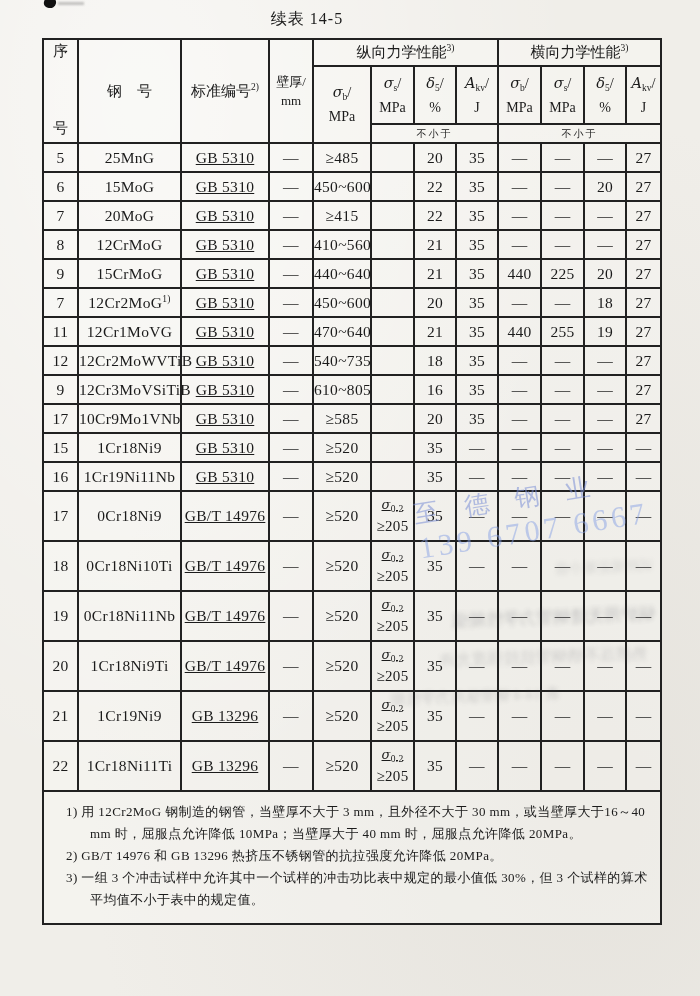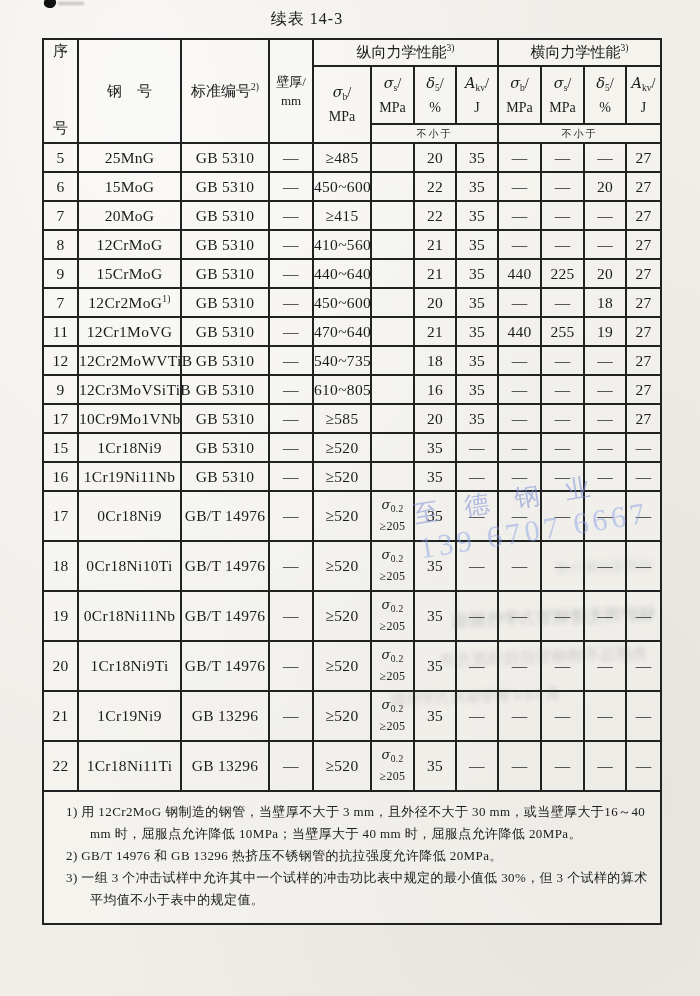--- a/index.html
+++ b/index.html
@@ -34,24 +34,24 @@
   .unit{font-size:14px;line-height:17px;margin-top:2px;}
   .sym{font-style:italic;font-family:"DejaVu Serif",serif;}
   sub{font-size:9.5px;vertical-align:-3px;}
   sup{font-size:9.5px;vertical-align:6px;}
 
   tbody#table-body tr{height:29px;}
   tbody#table-body tr.tall{height:50px;}
   tbody#table-body td{font-size:15.5px;letter-spacing:.3px;}
   td.cell-row-number{font-size:14.5px;}
   td.cell-steel-grade{font-size:14px;letter-spacing:-.2px;}
-  td.cell-standard{font-size:14.5px;letter-spacing:0;}
-  .sig{font-size:12.5px;line-height:15px;}
+  td.cell-standard{font-size:14.5px;letter-spacing:0;text-decoration:underline;}
+  .sig{font-size:12.5px;line-height:15px;text-decoration:underline;}
   .sig .sym{font-size:13px;}
-  .sigval{font-size:12px;line-height:18px;}
+  .sigval{font-size:15px;line-height:18px;}
 
   tr.fnrow td{vertical-align:top;text-align:left;padding:9px 10px 4px 22px;margin-left:40px;}
   .fn-wrap{height:118px;overflow:hidden;}
   .fn{font-size:13px;line-height:22px;padding-left:24px;text-indent:-24px;letter-spacing:.4px;}
 
   #watermark{position:absolute;left:415px;top:476px;width:280px;transform:rotate(-9deg);pointer-events:none;}
   .wm-company{font-size:25px;letter-spacing:26px;white-space:nowrap;color:rgba(122,142,214,.55);}
   .wm-phone{font-size:30px;letter-spacing:4px;white-space:nowrap;color:rgba(136,162,230,.50);margin-top:1px;}
 
   .ghost{position:absolute;pointer-events:none;color:rgba(85,85,92,.38);white-space:nowrap;overflow:hidden;
@@ -62,21 +62,21 @@
   #ghost4{left:468px;top:560px;width:185px;font-size:14px;opacity:.45;filter:blur(2.6px);}
 </style>
 </head>
 <body>
 
 <div class="page">
 
   <div class="corner-dot"></div>
   <div class="corner-streak"></div>
 
-  <div class="title">续表 14-3</div>
+  <div class="title">续表 14-5</div>
 
   <table class="scan-table">
     <colgroup>
       <col style="width:35px">
         <col style="width:103px">
         <col style="width:88px">
         <col style="width:44px">
       <col style="width:58px">
         <col style="width:43px">
         <col style="width:42px">

